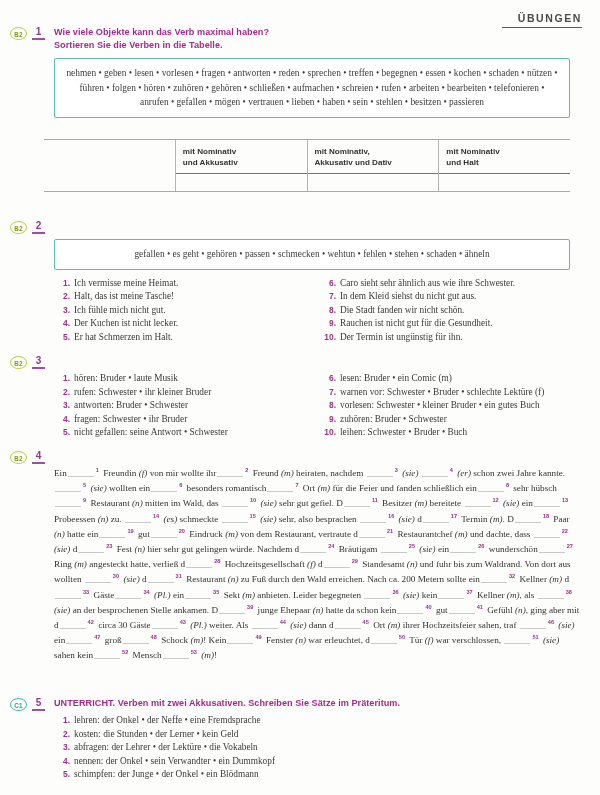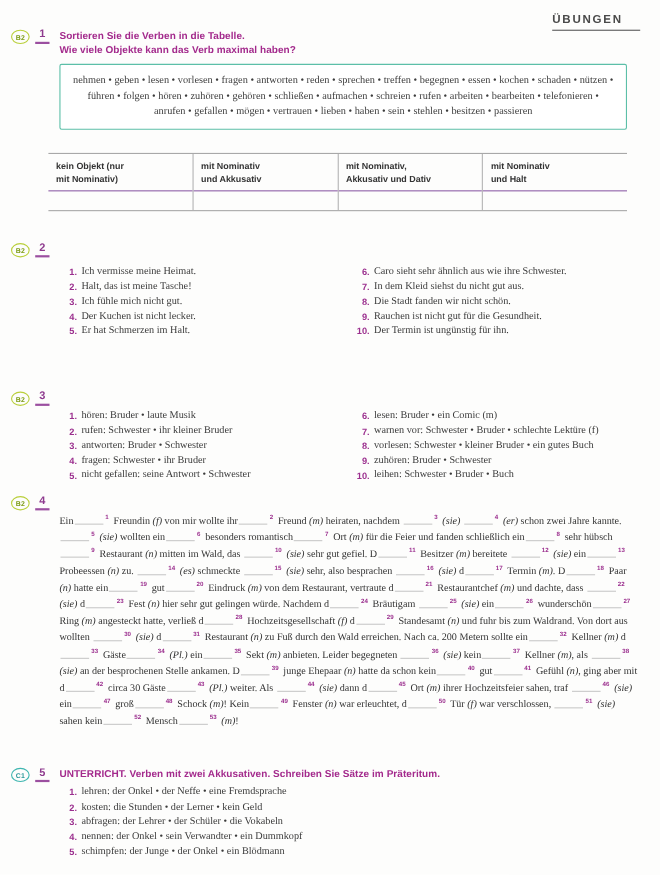--- a/index.html
+++ b/index.html
@@ -22,21 +22,21 @@
     box-sizing: border-box;
     padding: 0;
     background: #fdfdfc;
   }
 
   
   .page-header {
     position: absolute;
     top: 8px;
     right: 18px;
-    text-align: left;
+    text-align: right;
   }
   .page-header .hdr-text {
     font-family: "Liberation Sans", sans-serif;
     font-size: 10.5px;
     letter-spacing: 1.6px;
     font-weight: 600;
     color: #4a4a4a;
     display: inline-block;
     padding-bottom: 2px;
   }
@@ -218,34 +218,30 @@
   <div class="page-header">
     <div class="hdr-text">ÜBUNGEN</div>
     <div class="hdr-rule"></div>
   </div>
 
   <div class="ex" style="top:26px;">
     <div class="ex-head">
       <div class="badge">B2</div>
       <div class="ex-num">1</div>
       <div class="ex-title">
+        <div>Wie viele Objekte kann das Verb maximal haben?</div>
         <div>Sortieren Sie die Verben in die Tabelle.</div>
-        <div>Wie viele Objekte kann das Verb maximal haben?</div>
       </div>
     </div>
     <div class="wordbank" style="margin-top:7px;">nehmen • geben • lesen • vorlesen • fragen • antworten • reden • sprechen • treffen • begegnen • essen • kochen • schaden • nützen • führen • folgen • hören • zuhören • gehören • schließen • aufmachen • schreien • rufen • arbeiten • bearbeiten • telefonieren • anrufen • gefallen • mögen • vertrauen • lieben • haben • sein • stehlen • besitzen • passieren</div>
   </div>
 
   <div class="ex" style="top:139px;">
     <div class="tbl">
       <div class="col">
-        <div class="colhead">
-          <div>kein Objekt (nur</div>
-          <div>mit Nominativ)</div>
-        </div>
         <div class="colbody"></div>
       </div>
       <div class="col">
         <div class="colhead">
           <div>mit Nominativ</div>
           <div>und Akkusativ</div>
         </div>
         <div class="colbody"></div>
       </div>
       <div class="col">
@@ -264,20 +260,21 @@
       </div>
     </div>
     <div class="tbl-bottom"></div>
   </div>
 
   <div class="ex" style="top:220px;">
     <div class="ex-head">
       <div class="badge">B2</div>
       <div class="ex-num">2</div>
     </div>
+    <div class="wordbank" style="margin-top:5px; margin-right:30px;">gefallen • es geht • gehören • passen • schmecken • wehtun • fehlen • stehen • schaden • ähneln</div>
     <div class="twocol" style="margin-top:7px;">
       <div class="half">
         <div class="li">
             <span class="n">1.</span>
             <span class="t">Ich vermisse meine Heimat.</span>
           </div>
         <div class="li">
             <span class="n">2.</span>
             <span class="t">Halt, das ist meine Tasche!</span>
           </div>
@@ -390,21 +387,21 @@
       <div class="li">
           <span class="n">1.</span>
           <span class="t">lehren: der Onkel • der Neffe • eine Fremdsprache</span>
         </div>
       <div class="li">
           <span class="n">2.</span>
           <span class="t">kosten: die Stunden • der Lerner • kein Geld</span>
         </div>
       <div class="li">
           <span class="n">3.</span>
-          <span class="t">abfragen: der Lehrer • der Schüler • die Vokabeln</span>
+          <span class="t">abfragen: der Lehrer • der Lektüre • die Vokabeln</span>
         </div>
       <div class="li">
           <span class="n">4.</span>
           <span class="t">nennen: der Onkel • sein Verwandter • ein Dummkopf</span>
         </div>
       <div class="li">
           <span class="n">5.</span>
           <span class="t">schimpfen: der Junge • der Onkel • ein Blödmann</span>
         </div>
     </div>

